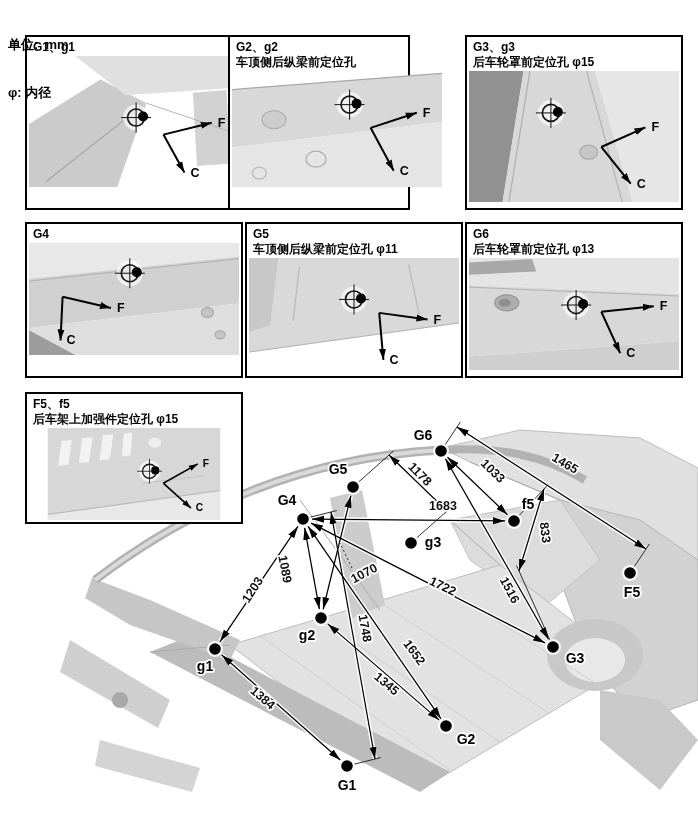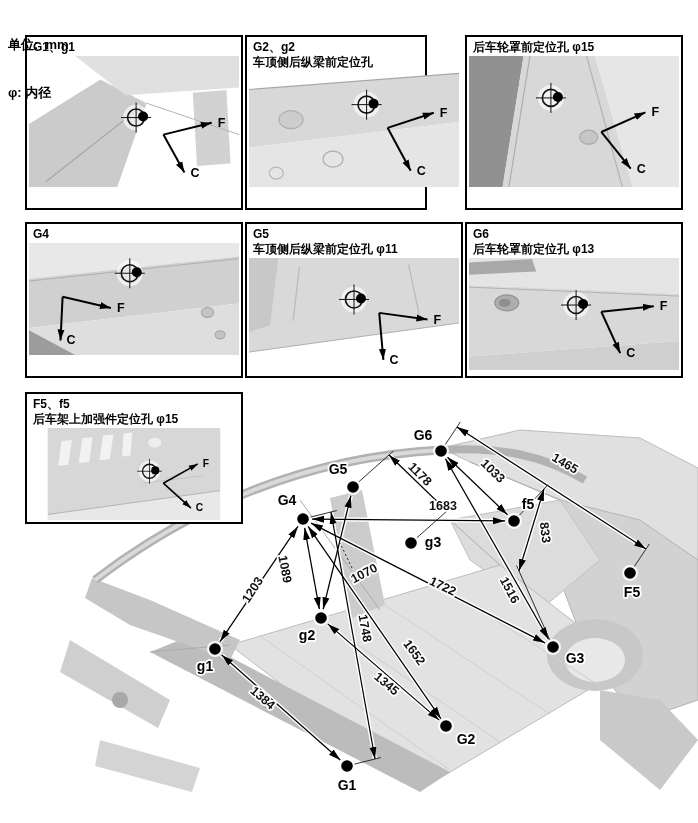--- a/index.html
+++ b/index.html
@@ -170,21 +170,21 @@
             <circle cx="114.1" cy="60.57" r="5" fill="#000"></circle>
           </g>
           <g>
             <line x1="134.4" y1="78.6" x2="182.7" y2="66.81" stroke="#000" stroke-width="2" marker-end="url(#pah0)"></line>
             <line x1="134.4" y1="78.6" x2="155.4" y2="116.59" stroke="#000" stroke-width="2" marker-end="url(#pah0)"></line>
           </g>
           <text x="188.7" y="70.81" font-size="12.5" font-weight="bold" fill="#000">F</text>
           <text x="161.4" y="120.59" font-size="12.5" font-weight="bold" fill="#000">C</text>
         </svg>
       </div>
-      <div class="panel" style="left: 245px; top: 35px; width: 182px; height: 175px;">
+      <div class="panel" style="left: 228px; top: 35px; width: 182px; height: 175px;">
         <div class="ptitle">
           <div>G2、g2</div>
           <div>车顶侧后纵梁前定位孔</div>
         </div>
         <svg width="210" height="116" viewBox="0 0 210 116">
           <polygon points="0,18.56 210,2.32 210,51.04 0,76.56" fill="#d8d8d8" stroke="none" stroke-width="1"></polygon>
           <polygon points="0,76.56 210,51.04 210,116 0,116" fill="#e5e5e5" stroke="none" stroke-width="1"></polygon>
           <ellipse cx="42" cy="48.72" rx="12" ry="9" fill="#cdcdcd" stroke="#aeaeae" stroke-width="1.2"></ellipse>
           <ellipse cx="84" cy="88.16" rx="10" ry="8" fill="none" stroke="#aeaeae" stroke-width="1.2"></ellipse>
           <ellipse cx="27.3" cy="102.08" rx="7" ry="6" fill="none" stroke="#b8b8b8" stroke-width="1.2"></ellipse>
@@ -204,20 +204,21 @@
           <g>
             <line x1="138.6" y1="56.84" x2="184.8" y2="41.76" stroke="#000" stroke-width="2" marker-end="url(#pah1)"></line>
             <line x1="138.6" y1="56.84" x2="161.7" y2="99.76" stroke="#000" stroke-width="2" marker-end="url(#pah1)"></line>
           </g>
           <text x="190.8" y="45.76" font-size="12.5" font-weight="bold" fill="#000">F</text>
           <text x="167.7" y="103.76" font-size="12.5" font-weight="bold" fill="#000">C</text>
         </svg>
       </div>
       <div class="panel" style="left: 465px; top: 35px; width: 218px; height: 175px;">
         <div class="ptitle">
+          <div>G3、g3</div>
           <div>后车轮罩前定位孔 φ15</div>
         </div>
         <svg width="210" height="131" viewBox="0 0 210 131">
           <polygon points="0,0 54.6,0 33.6,131 0,131" fill="#919191" stroke="none" stroke-width="1"></polygon>
           <polygon points="54.6,0 126,0 163.8,131 33.6,131" fill="#d8d8d8" stroke="none" stroke-width="1"></polygon>
           <polygon points="126,0 210,0 210,131 163.8,131" fill="#e6e6e6" stroke="none" stroke-width="1"></polygon>
           <line x1="60.9" y1="0" x2="39.9" y2="131" stroke="#adadad" stroke-width="1.2"></line>
           <line x1="117.6" y1="0" x2="153.3" y2="131" stroke="#b3b3b3" stroke-width="1.2"></line>
           <ellipse cx="119.7" cy="81.22" rx="9" ry="7" fill="#c6c6c6" stroke="#a9a9a9" stroke-width="1.2"></ellipse>
           <defs>

